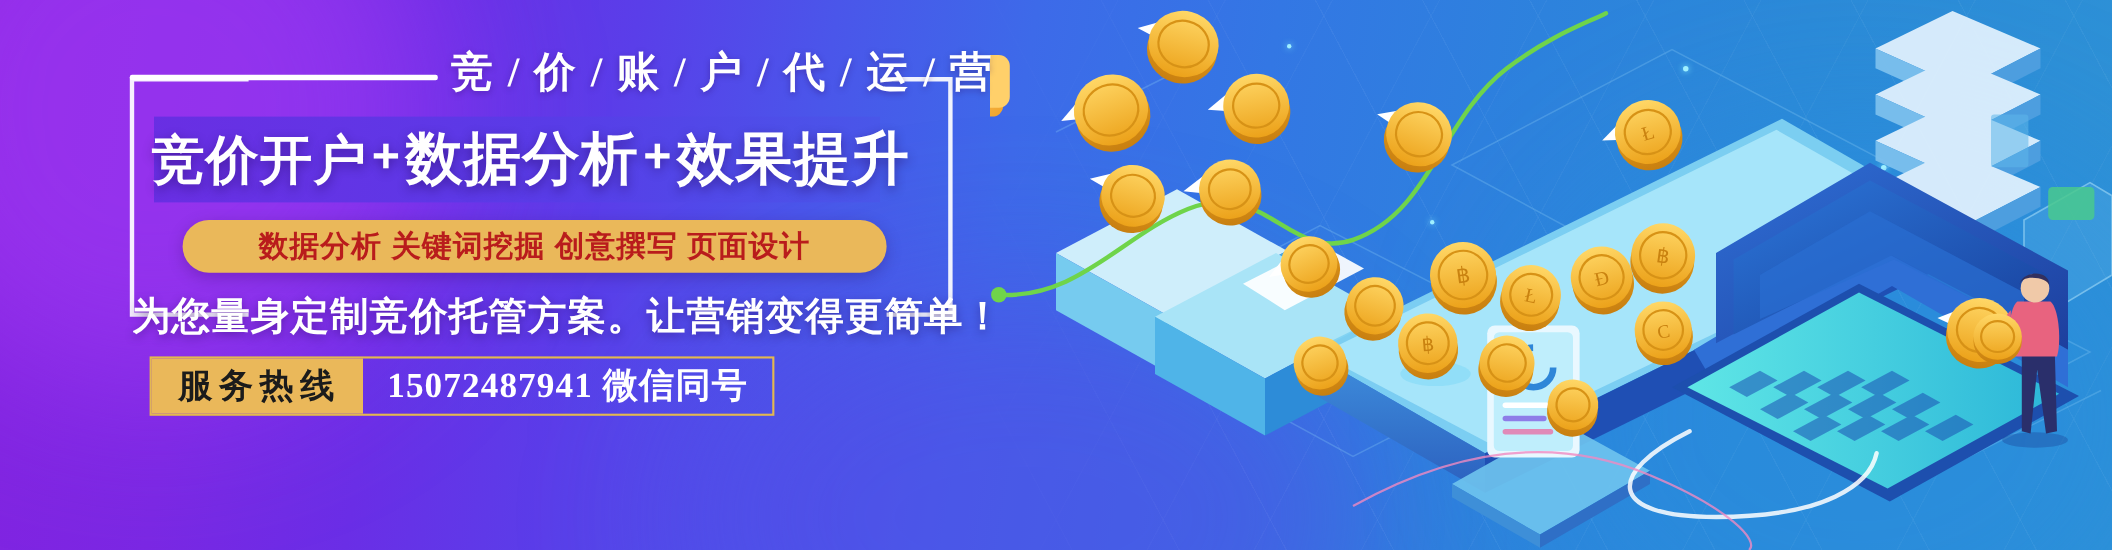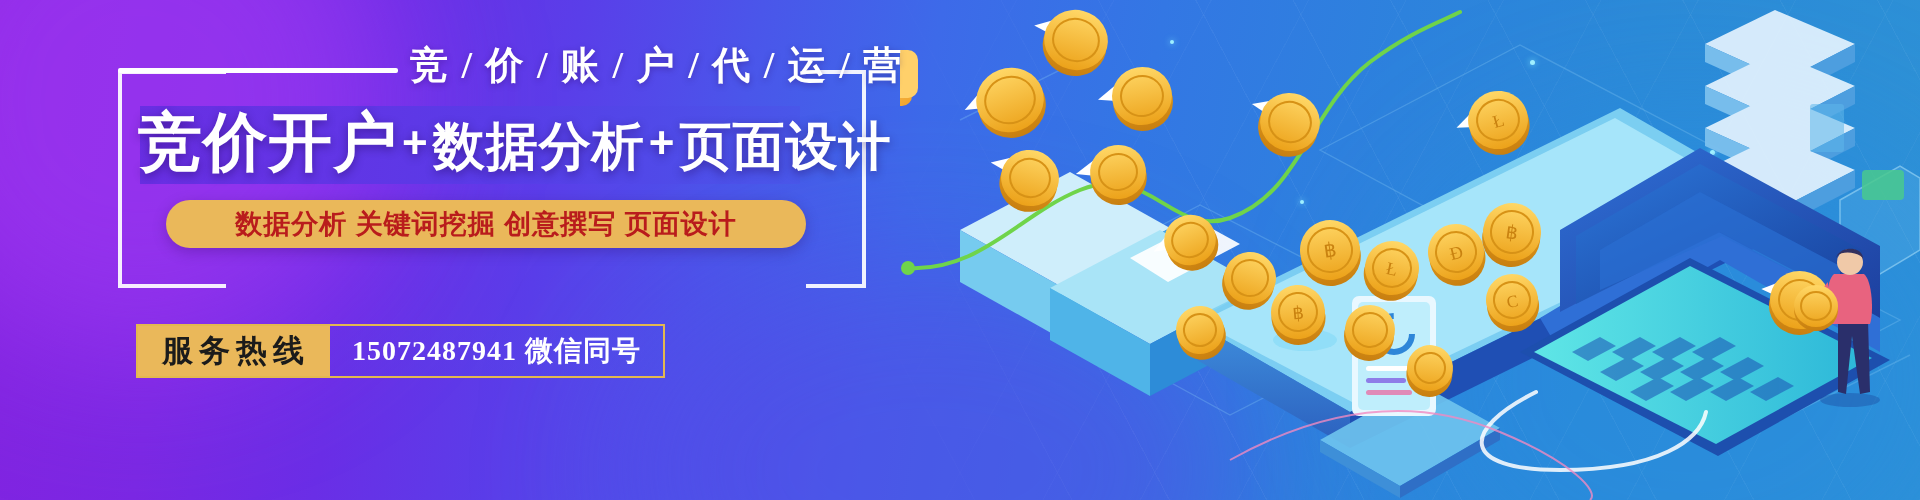--- a/index.html
+++ b/index.html
@@ -44,21 +44,21 @@
   }
   .headline-wrap{
     position:absolute;left:140px;top:106px;width:660px;height:78px;
     background:linear-gradient(90deg,rgba(101,46,226,.92) 0%,rgba(88,60,231,.92) 55%,rgba(73,86,233,.9) 100%);
   }
   .headline{
     position:absolute;left:138px;top:100px;white-space:nowrap;color:#fff;
     font-size:62px;font-weight:900;letter-spacing:1px;line-height:84px;
     text-shadow:0 3px 10px rgba(30,0,80,.45);
   }
-  .headline .big{font-size:64px;}
+  .headline .big{font-size:48px;}
   .headline .plus{font-size:44px;font-weight:800;padding:0 4px;vertical-align:6px;}
   .headline .mid{font-size:52px;font-weight:900;}
   .pill{
     position:absolute;left:166px;top:200px;width:640px;height:48px;border-radius:26px;
     background:#eab85a;display:flex;align-items:center;justify-content:center;
     color:#b91c1c;font-size:27px;font-weight:800;letter-spacing:1px;white-space:nowrap;
     box-shadow:0 4px 14px rgba(40,0,80,.25);
   }
   .subtitle{
     position:absolute;left:120px;top:264px;color:#fff;font-size:35px;font-weight:800;
@@ -66,21 +66,21 @@
   }
   .hotline{
     position:absolute;left:136px;top:324px;height:54px;display:flex;align-items:stretch;
     border:2px solid #e3b84f;
   }
   .hotline-label{
     background:#eab85a;color:#1b1b1b;font-size:31px;font-weight:800;letter-spacing:6px;
     display:flex;align-items:center;padding:0 20px 0 24px;white-space:nowrap;
   }
   .hotline-number{
-    color:#ffffff;font-size:28px;font-weight:700;letter-spacing:1px;
+    color:#ffffff;font-size:32px;font-weight:700;letter-spacing:1px;
     font-family:"Liberation Serif","DejaVu Serif",serif;
     display:flex;align-items:center;padding:0 22px;white-space:nowrap;
     background:linear-gradient(90deg,rgba(92,55,230,.35),rgba(76,80,232,.35));
   }
   
   .art{position:absolute;left:900px;top:0;width:1020px;height:500px;}
   .svgart{position:absolute;inset:0;width:100%;height:100%;}
 </style>
 </head>
 <body>
@@ -391,27 +391,28 @@
   <div class="left">
 
     <div class="bracket"></div>
     <div class="bracket-r"></div>
     <div class="rule"></div>
 
     <div class="eyebrow">竞 / 价 / 账 / 户 / 代 / 运 / 营</div>
 
     <div class="headline-wrap"></div>
     <div class="headline">
-      <span class="big">竞价开户</span><span class="plus">+</span><span class="mid">数据分析</span><span class="plus">+</span><span class="mid">页面设计</span>
+      <span class="big">竞价开户</span><span class="plus">+</span><span class="mid">数据分析</span><span class="plus">+</span><span class="mid">效果提升</span>
     </div>
 
     <div class="pill">
       <span>数据分析  关键词挖掘  创意撰写  页面设计</span>
     </div>
 
+    <div class="subtitle">为您量身定制竞价托管方案。让营销变得更简单！</div>
 
     <div class="hotline">
       <div class="hotline-label">服务热线</div>
       <div class="hotline-number">15072487941 微信同号</div>
     </div>
 
   </div>
 </div>
 
 </body></html>

